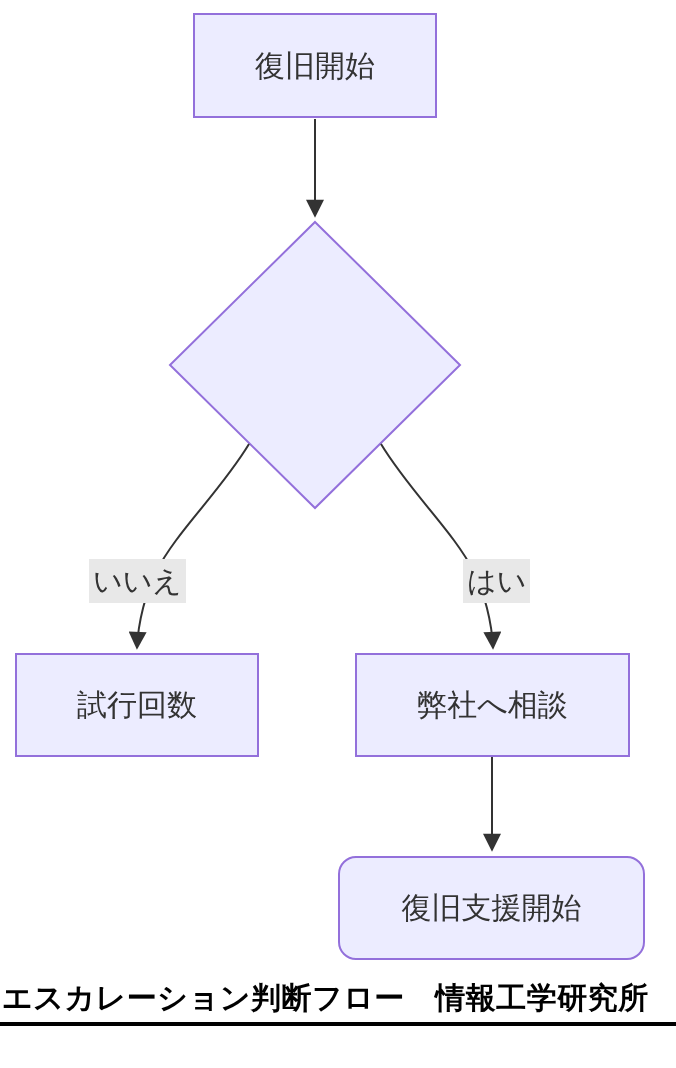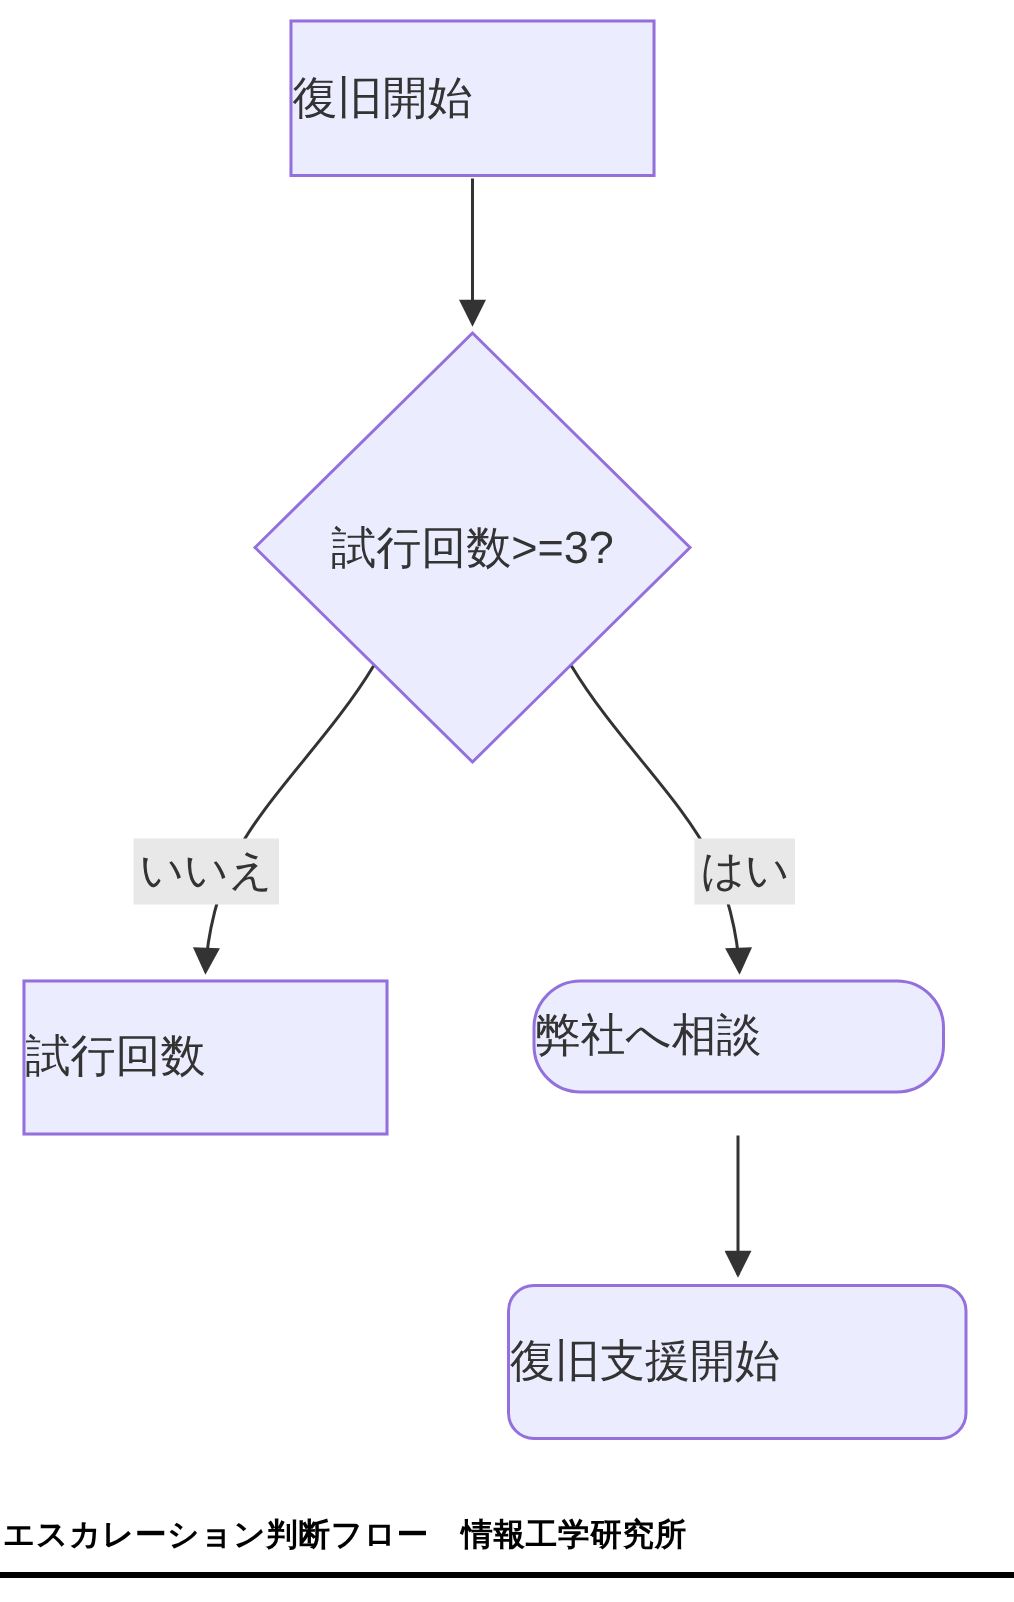--- a/index.html
+++ b/index.html
@@ -37,28 +37,28 @@
     stroke: none;
   }
   .node {
     position: absolute;
     box-sizing: border-box;
     background: var(--node-fill, #ECECFF);
     border: 2px solid var(--node-border, #9370DB);
     color: var(--node-text, #333333);
     display: flex;
     align-items: center;
-    justify-content: flex-start;
+    justify-content: center;
     font-size: 30px;
     line-height: 1.2;
     white-space: nowrap;
   }
   .node-start    { left: 193px; top: 13px;  width: 244px; height: 105px; }
   .node-internal { left: 15px;  top: 653px; width: 244px; height: 104px; }
-  .node-consult  { left: 355px; top: 653px; width: 275px; height: 76px; border-radius: 32px; }
+  .node-consult  { left: 355px; top: 653px; width: 275px; height: 104px; }
   .node-support  { left: 338px; top: 856px; width: 307px; height: 104px; border-radius: 18px; }
   .decision-label {
     position: absolute;
     left: 170px;
     top: 222px;
     width: 290px;
     height: 286px;
     display: flex;
     align-items: center;
     justify-content: center;
@@ -74,22 +74,22 @@
     line-height: 38px;
     padding: 3px 4px;
     white-space: nowrap;
   }
   .edge-label-no  { left: 89px;  top: 559px; }
   .edge-label-yes { left: 463px; top: 559px; }
   .caption {
     position: absolute;
     left: 0;
     right: 0;
-    top: 1002px;
-    font-size: 21px;
+    top: 976px;
+    font-size: 30px;
     line-height: 44px;
     font-weight: 700;
     letter-spacing: 0.5px;
     color: var(--caption-text, #000000);
     padding: 0 0 2px 2px;
     border-bottom: 4px solid var(--caption-text, #000000);
     white-space: nowrap;
   }
 </style>
 </head>
@@ -112,23 +112,20 @@
 
     <path class="edge" d="M 381 444 C 410 492 454 532 474 572 C 484 592 492 622 493 648" marker-end="url(#arrow)"></path>
 
     <path class="edge" d="M 492 757 L 492 850" marker-end="url(#arrow)"></path>
   </svg>
 
   <div class="node node-start">
     <span>復旧開始</span>
   </div>
 
-  <div class="decision-label">
-    <span>試行回数&gt;=3?</span>
-  </div>
 
   <div class="edge-label edge-label-yes">はい</div>
 
   <div class="edge-label edge-label-no">いいえ</div>
 
   <div class="node node-internal">
     <span>試行回数</span>
   </div>
 
   <div class="node node-consult">

